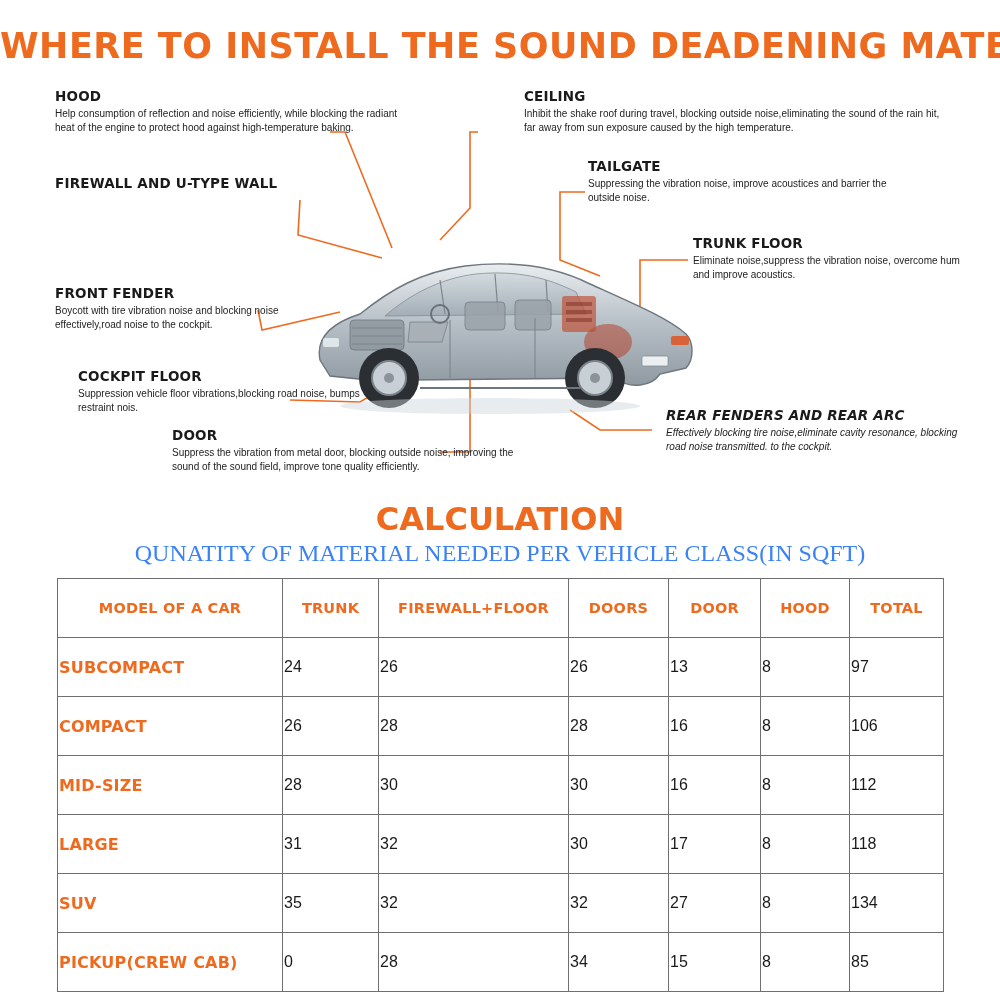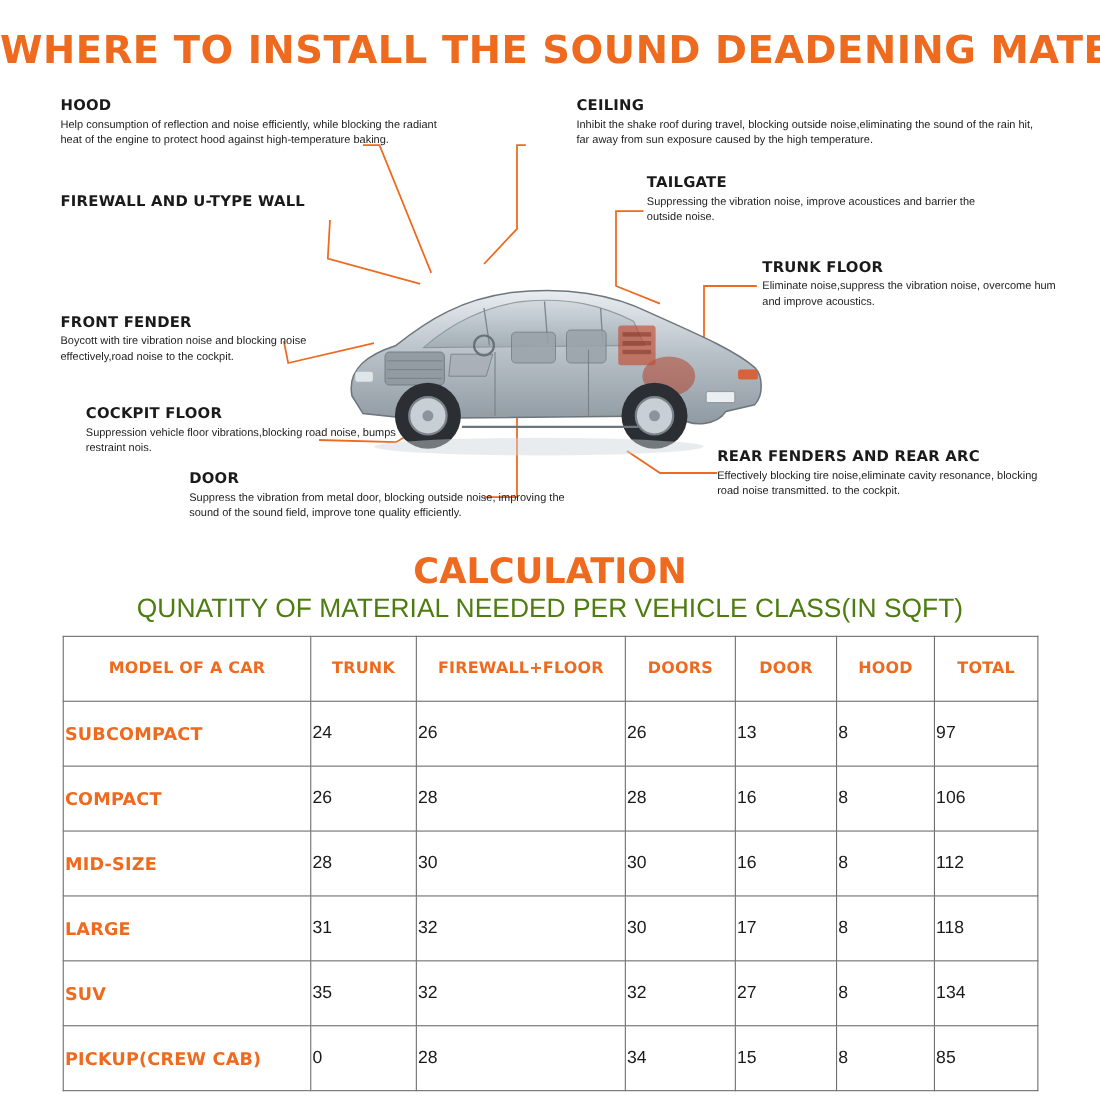--- a/index.html
+++ b/index.html
@@ -84,22 +84,22 @@
     color: #ee6a1e;
     font-family: "DejaVu Sans", sans-serif;
   }
   .calc-sub {
     position: absolute;
     top: 540px;
     left: 0;
     width: 1000px;
     text-align: center;
     font-size: 24px;
-    color: #4d7c0f;
-    font-family: Liberation Sans, sans-serif;
+    color: #3b82f6;
+    font-family: Liberation Serif, serif;
   }
 
   table.calc {
     position: absolute;
     top: 578px;
     left: 57px;
     width: 886px;
     border-collapse: collapse;
     table-layout: fixed;
   }
@@ -253,21 +253,21 @@
   <div class="callout" style="left:588px; top:78px; width:330px;">
     <div class="c-title">TAILGATE</div>
     <div class="c-body">Suppressing the vibration noise, improve acoustices and barrier the outside noise.</div>
   </div>
 
   <div class="callout" style="left:693px; top:155px; width:270px;">
     <div class="c-title">TRUNK FLOOR</div>
     <div class="c-body">Eliminate noise,suppress the vibration noise, overcome hum and improve acoustics.</div>
   </div>
 
-  <div class="callout" style="left:652px; top:327px; width:300px;">
+  <div class="callout" style="left:666px; top:327px; width:300px;font-style:italic;">
     <div class="c-title">REAR FENDERS AND REAR ARC</div>
     <div class="c-body">Effectively blocking tire noise,eliminate cavity resonance, blocking road noise transmitted. to the cockpit.</div>
   </div>
 
 </div>
 
 <div class="calc-title">CALCULATION</div>
 <div class="calc-sub">QUNATITY OF MATERIAL NEEDED PER VEHICLE CLASS(IN SQFT)</div>
 
 <table class="calc">

